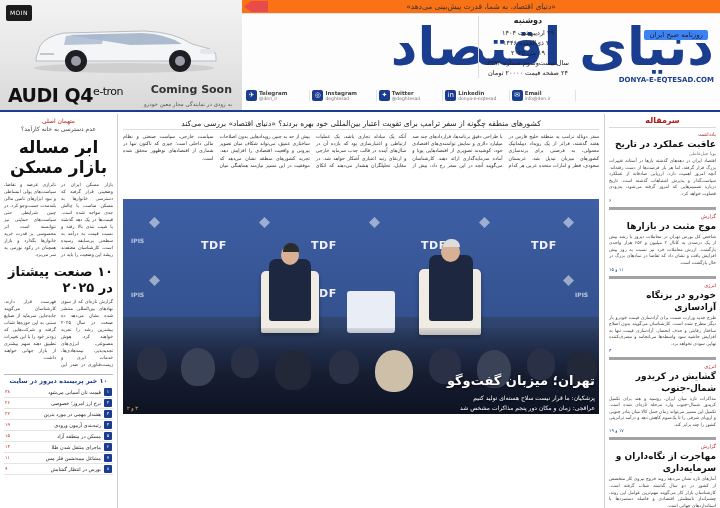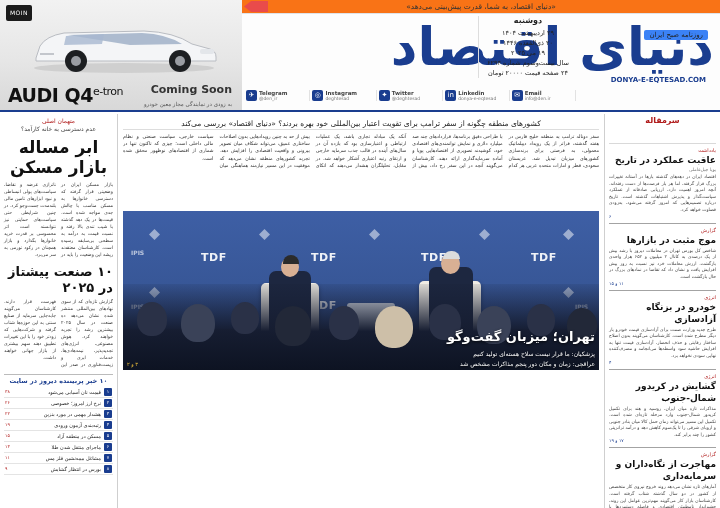--- a/index.html
+++ b/index.html
@@ -117,21 +117,21 @@
     right: 6px; top: 16px;
     background: #3b82f6;
     color: #222;
     font-size: 7px;
     padding: 1px 5px;
     border-radius: 2px;
     direction: rtl;
   }
   .mh-site {
     position: absolute;
-    right: 8px; bottom: 2px;
+    right: 0; bottom: 2px;
     font-size: 7px;
     color: #1a3d8f;
     direction: ltr;
     font-weight: bold;
     padding-left: 16px;
   }
   .mh-dateblock {
     position: absolute;
     left: 236px; top: 16px;
     width: 90px;
@@ -263,22 +263,22 @@
   }
   .cc-lede {
     font-size: 4.8px; line-height: 7.2px; text-align: justify;
     color: #333; column-count: 5; column-gap: 6px;
     height: 62px; overflow: hidden;
     border-top: 1px solid #ddd;
     padding-top: 3px;
   }
   .photo {
     position: relative;
-    margin-top: 16px;
-    width: 100%; height: 159px;
+    margin-top: 4px;
+    width: 100%; height: 215px;
     background: linear-gradient(180deg,#2b3d6b 0%, #37507f 40%, #1e2a45 100%);
     overflow: hidden;
   }
   .photo-caption {
     position: absolute;
     right: 4px; bottom: 26px;
     font-size: 13px; font-weight: bold; color: #fff;
     text-shadow: 0 1px 3px rgba(0,0,0,.8);
     direction: rtl;
   }
@@ -354,24 +354,24 @@
     position: absolute;
     left: 604px; top: 114px;
     width: 116px; height: 394px;
     border-left: 1px solid #cfcfcf;
     padding: 0 4px;
     box-sizing: border-box;
     direction: rtl;
   }
   .rs-tophead {
     font-size: 8px; color: #b01b1b; text-align: center;
-    border-bottom: 1px solid #d9d9d9; padding-bottom: 18px; margin-top: 2px;
+    border-bottom: 1px solid #d9d9d9; padding-bottom: 2px; margin-top: 2px;
     font-weight: bold;
   }
-  .rs-item { border-bottom: 1px solid #a3a3a3; padding: 3px 0 4px; }
+  .rs-item { border-bottom: 3px solid #a3a3a3; padding: 3px 0 4px; }
   .rs-kick { font-size: 5px; color: #b01b1b; }
   .rs-title { font-size: 9px; font-weight: bold; line-height: 12px; color: #111; margin: 1px 0;}
   .rs-author { font-size: 4.5px; color: #777; }
   .rs-body {
     font-size: 4.5px; line-height: 6.6px; color: #444; text-align: justify;
     margin-top: 2px;
   }
   .rs-more { font-size: 4.5px; color: #1a3d8f; text-align: left; }
 </style>
 </head>

